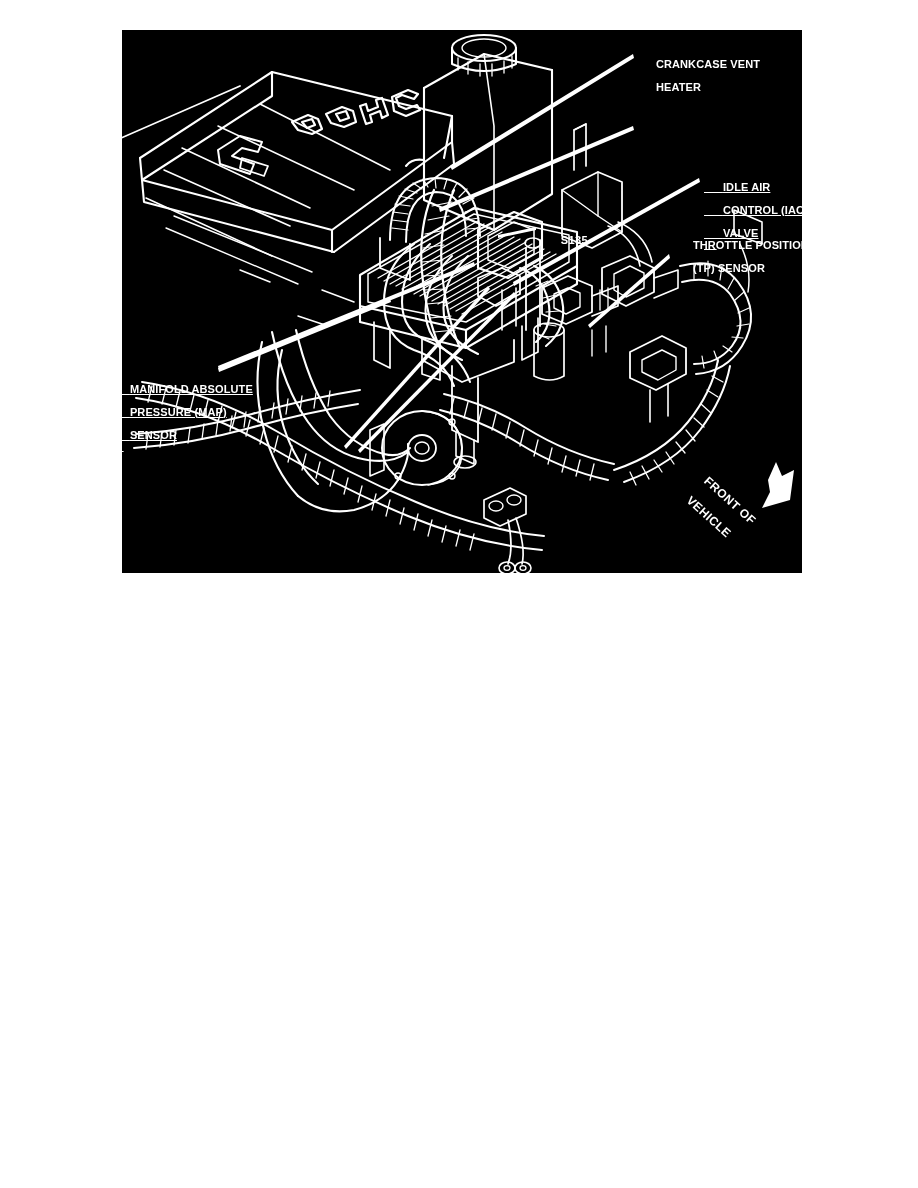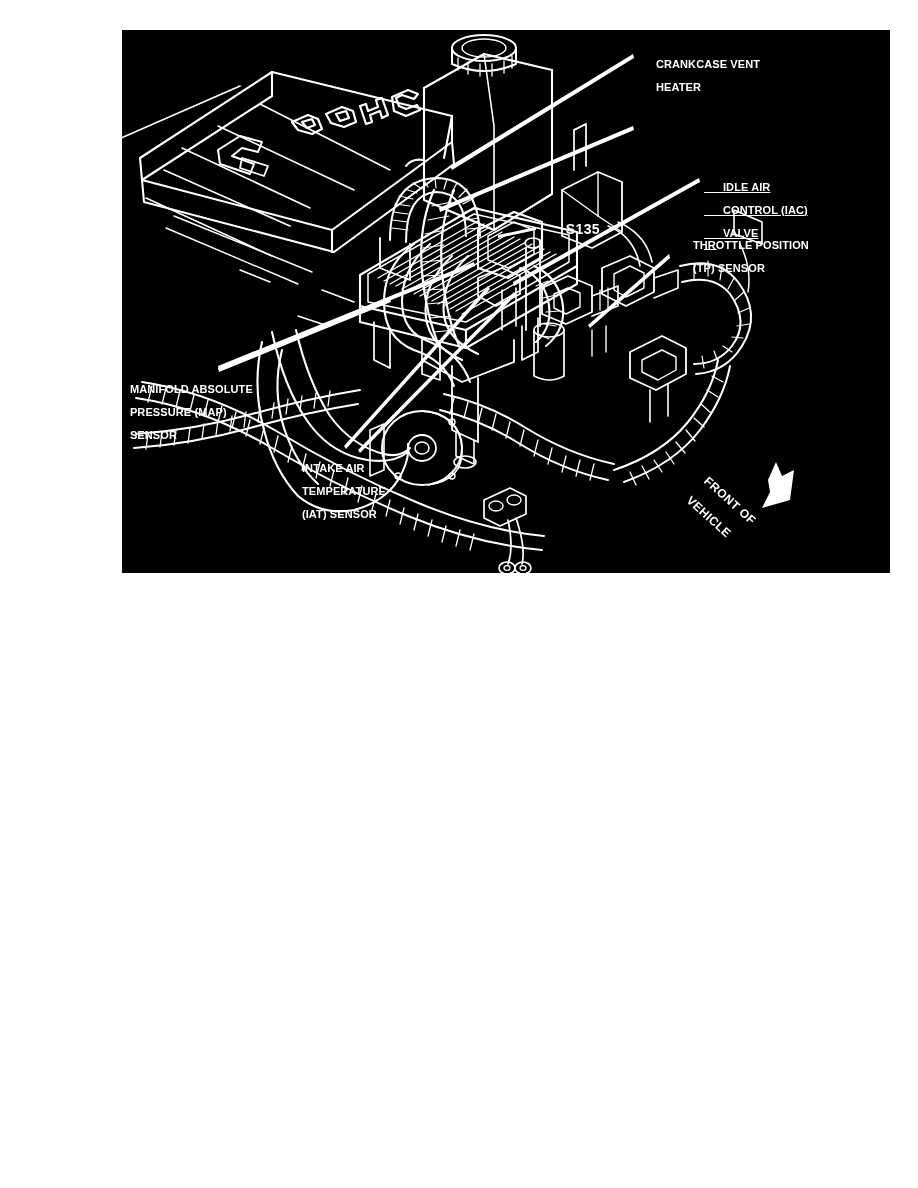--- a/index.html
+++ b/index.html
@@ -18,21 +18,21 @@
     position: absolute;
     left: 0; top: 0;
     width: 918px;
     height: 1188px;
     background: #ffffff;
   }
   #figure {
     position: absolute;
     left: 122px;
     top: 30px;
-    width: 768px;
+    width: 680px;
     height: 543px;
     background: #000000;
     overflow: hidden;
   }
   #figure svg {
     position: absolute;
     left: 0; top: 0;
     width: 680px;
     height: 543px;
     display: block;
@@ -45,22 +45,22 @@
     font-size: 11px;
     line-height: 11.5px;
     letter-spacing: 0.1px;
     white-space: pre;
     text-transform: uppercase;
   }
   #lbl-crankcase { left: 515px; top: 17px; }
   #lbl-evap      { left: 515px; top: 86px; }
   #lbl-iac       { left: 582px; top: 140px; text-decoration: underline; }
   #lbl-tp        { left: 552px; top: 198px; }
-  #lbl-s135      { left: 418px; top: 182px; font-size: 14px; letter-spacing: 0.4px; }
-  #lbl-map       { left: -11px; top: 342px; }
+  #lbl-s135      { left: 418px; top: 193px; font-size: 11px; letter-spacing: 0.4px; }
+  #lbl-map       { left: -11px; top: 342px; text-decoration: underline; }
   #lbl-iat       { left: 161px; top: 421px; }
   #lbl-front {
     left: 580px;
     top: 420px;
     transform: rotate(42deg);
     transform-origin: left top;
     font-size: 12px;
     line-height: 13px;
     letter-spacing: 0.4px;
   }
@@ -429,25 +429,20 @@
     <div class="cl-label" id="lbl-s135">
       <span>S135</span>
     </div>
 
     <div class="cl-label" id="lbl-map">
       <span>MANIFOLD ABSOLUTE</span><br>
       <span>PRESSURE (MAP)</span><br>
       <span>SENSOR</span>
     </div>
 
-    <div class="cl-label" id="lbl-iat">
-      <span>INTAKE AIR</span><br>
-      <span>TEMPERATURE</span><br>
-      <span>(IAT) SENSOR</span>
-    </div>
 
     <div class="cl-label" id="lbl-front">
       <span>FRONT OF</span><br>
       <span>VEHICLE</span>
     </div>
 
   </div>
 
 </div>
 

